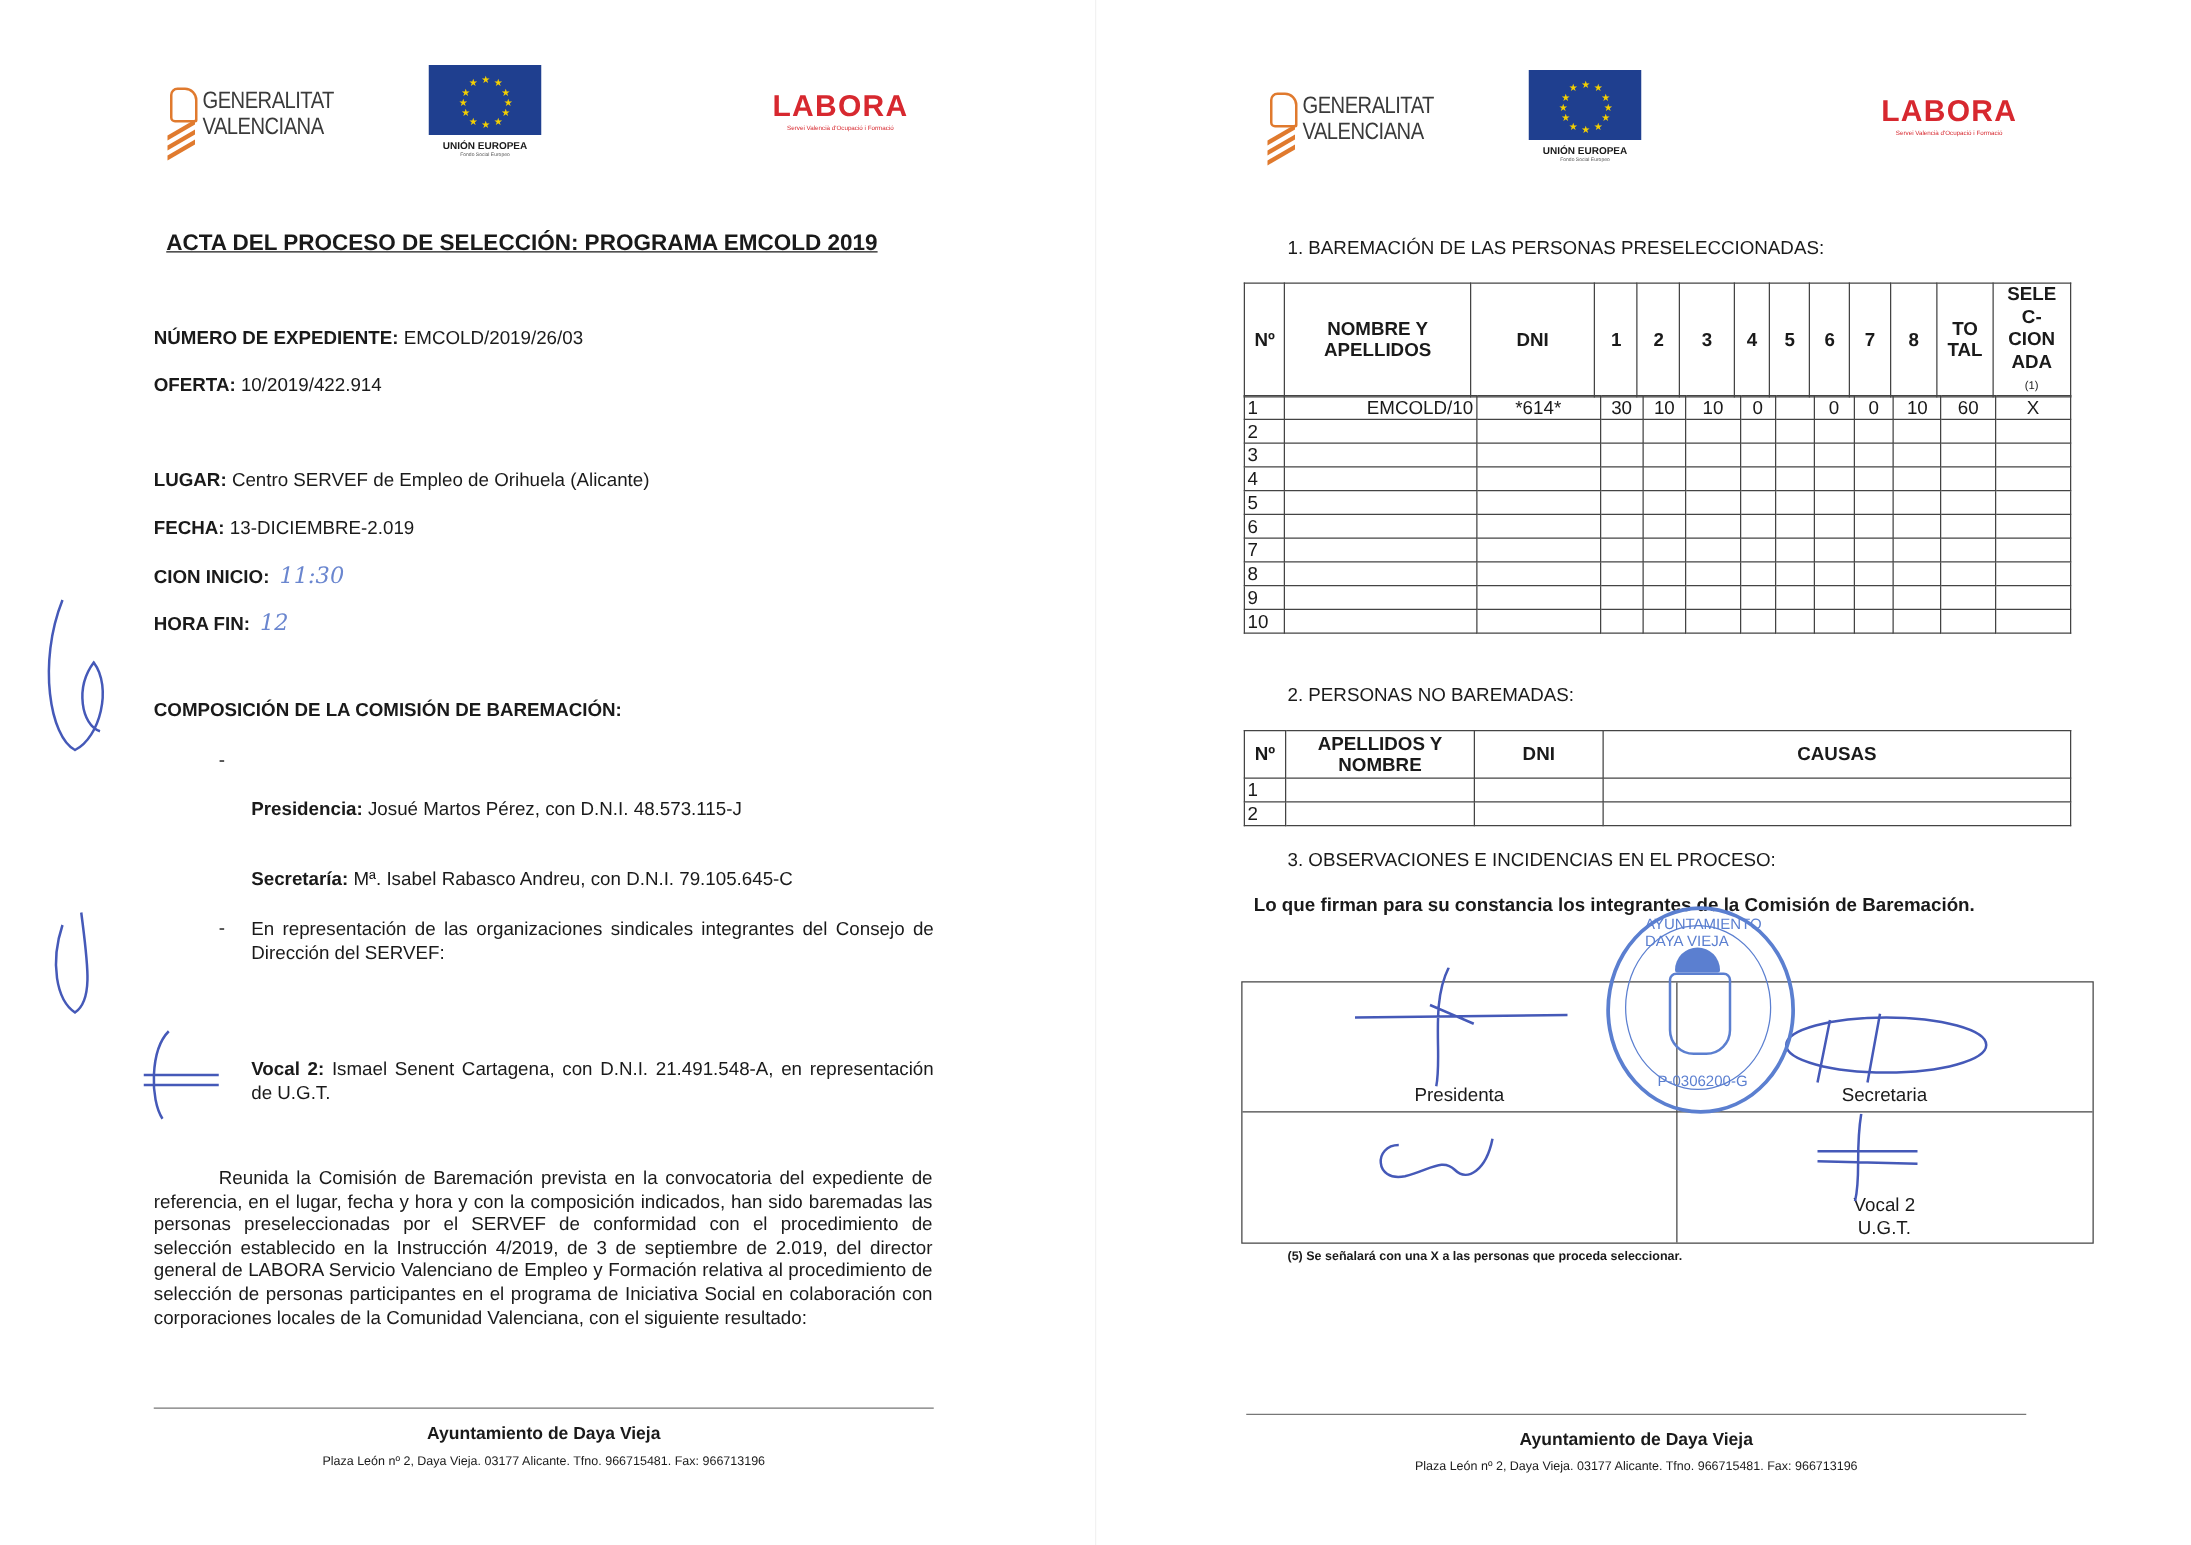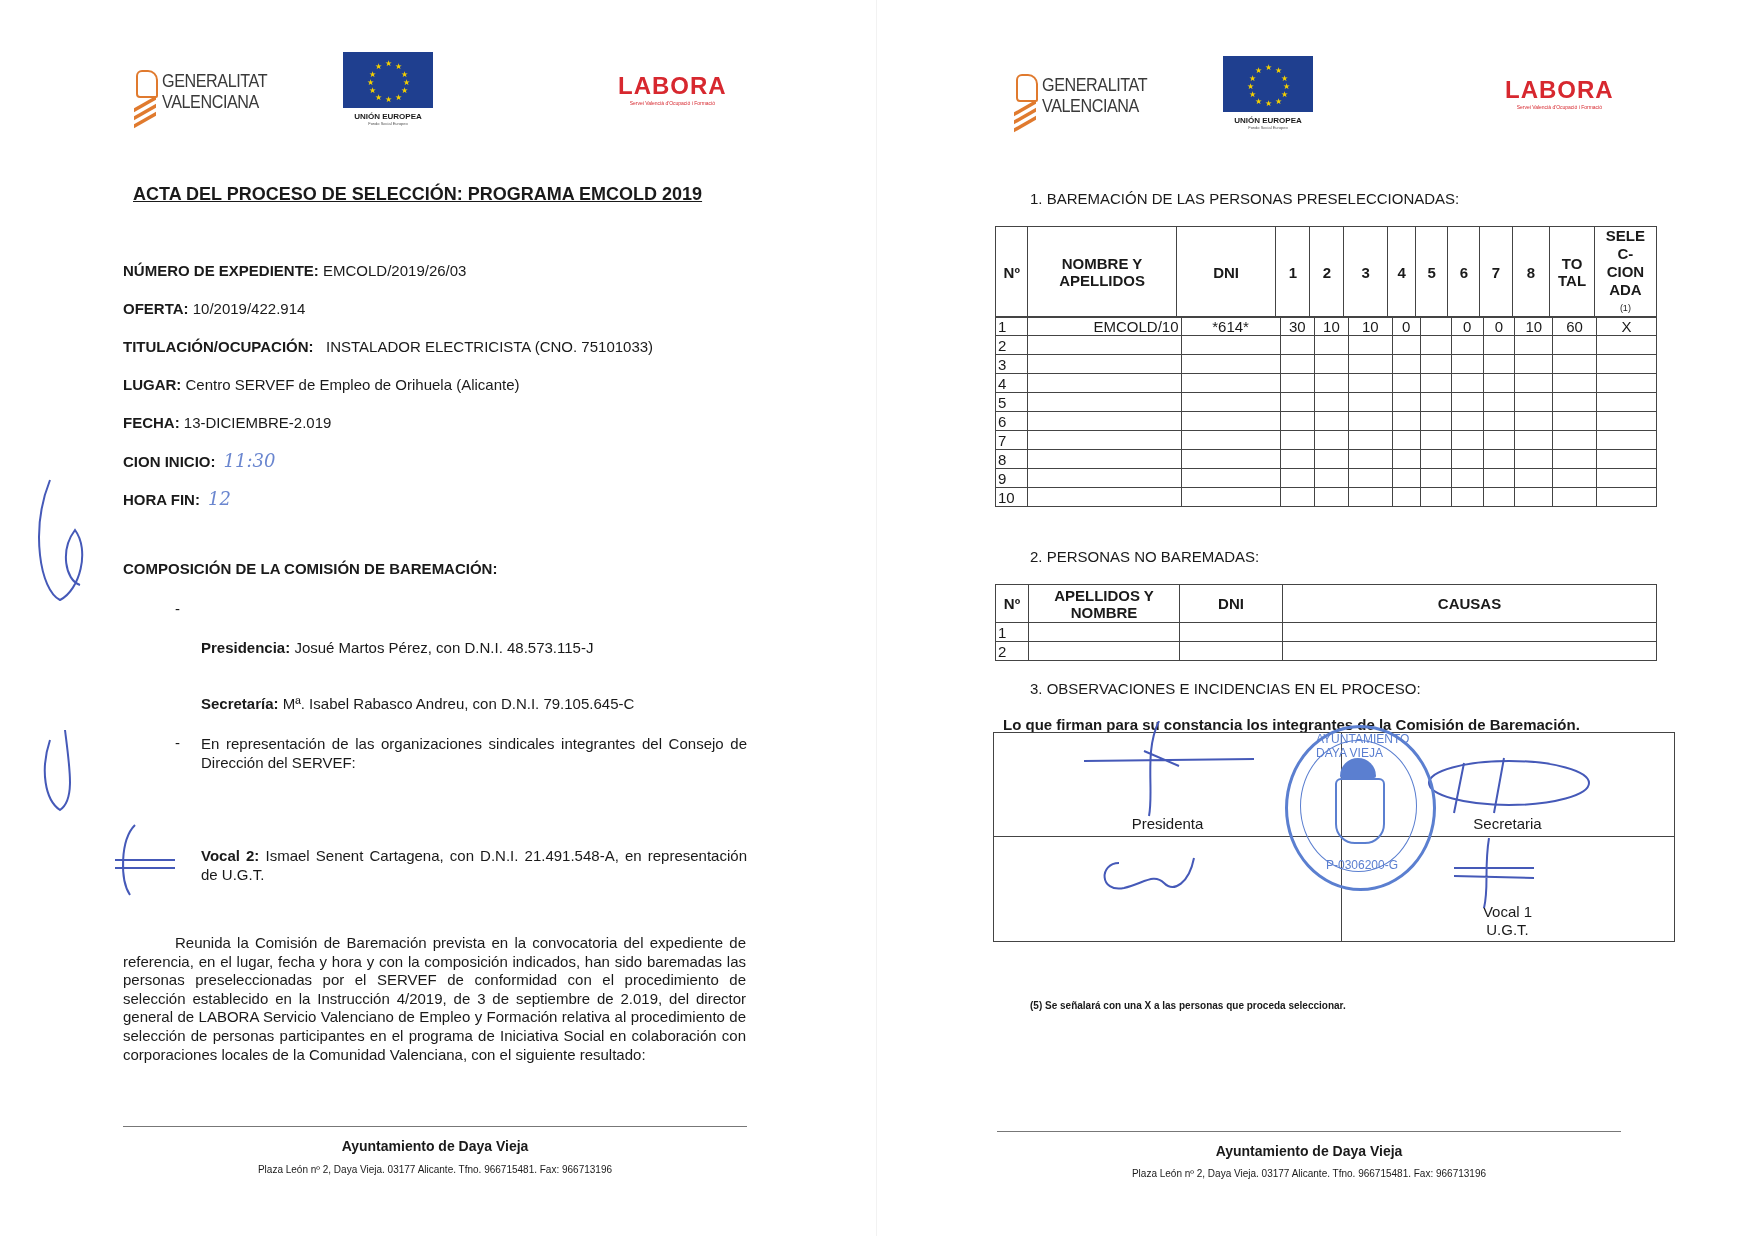--- a/index.html
+++ b/index.html
@@ -38,21 +38,21 @@
   .para { position:absolute; left:123px; top:934px; width:623px; font-size:15px; line-height:18.6px; text-align:justify; text-indent:52px; }
   .footer-line { position:absolute; top:1126px; height:1px; background:#777; }
   .footer-name { position:absolute; font-size:14px; font-weight:bold; text-align:center; }
   .footer-addr { position:absolute; font-size:10px; text-align:center; }
 
   
   .r-h { position:absolute; left:1030px; font-size:15px; }
   table.bar { position:absolute; border-collapse:collapse; font-size:15px; }
   table.bar td, table.bar th { border:1px solid #444; padding:0 2px; }
   table.bar th { font-weight:bold; text-align:center; }
-  .sig-box { position:absolute; left:993px; top:732px; width:680px; height:208px; border:1px solid #444; }
+  .sig-box { position:absolute; left:993px; top:785px; width:680px; height:208px; border:1px solid #444; }
   .sig-box .vline { position:absolute; left:347px; top:0; width:1px; height:208px; background:#444; }
   .sig-box .hline { position:absolute; left:0; top:103px; width:680px; height:1px; background:#444; }
   .sig-label { position:absolute; font-size:15px; text-align:center; }
   .firma { position:absolute; left:1003px; top:716px; font-size:15px; font-weight:bold; }
   .note { position:absolute; left:1030px; top:1000px; font-size:10px; font-weight:bold; }
   .stamp { position:absolute; left:1285px; top:725px; width:145px; height:160px; border:3px solid #5b7fd0; border-radius:50%; }
   .stamp .inner { position:absolute; left:12px; top:12px; width:115px; height:130px; border:1px solid #5b7fd0; border-radius:50%; }
   .stamp .shield { position:absolute; left:47px; top:50px; width:46px; height:62px; border:2px solid #5b7fd0; border-radius:6px 6px 20px 20px; }
   .stamp .crown { position:absolute; left:52px; top:30px; width:36px; height:20px; background:#5b7fd0; border-radius:18px 18px 2px 2px; }
   .stamp .stxt { position:absolute; color:#5b7fd0; font-size:12px; }
@@ -95,21 +95,20 @@
     <div class="labora" style="left:618px;">
       <div class="word">LABORA</div>
       <div class="sub">Servei Valencià d'Ocupació i Formació</div>
     </div>
   </div>
 
   <div class="doc-title">ACTA DEL PROCESO DE SELECCIÓN: PROGRAMA EMCOLD 2019</div>
 
   <div class="field" style="top:262px"><b>NÚMERO DE  EXPEDIENTE:</b> <span>EMCOLD/2019/26/03</span></div>
   <div class="field" style="top:300px"><b>OFERTA:</b> <span>10/2019/422.914</span></div>
-  <div class="field" style="top:338px"><b>TITULACIÓN/OCUPACIÓN:</b> <span style="white-space:pre">  INSTALADOR ELECTRICISTA (CNO. 75101033)</span></div>
   <div class="field" style="top:376px"><b>LUGAR:</b> <span>Centro SERVEF de Empleo de Orihuela (Alicante)</span></div>
   <div class="field" style="top:414px"><b>FECHA:</b> <span>13-DICIEMBRE-2.019</span></div>
   <div class="field" style="top:450px"><b>CION INICIO:</b><span class="hand">11:30</span></div>
   <div class="field" style="top:488px"><b>HORA FIN:</b><span class="hand">12</span></div>
 
   <div class="section-h">COMPOSICIÓN DE LA COMISIÓN DE BAREMACIÓN:</div>
 
   <div class="bullet" style="top:600px">-</div>
   <div class="indent" style="top:638px"><b>Presidencia:</b> <span>Josué Martos Pérez, con D.N.I. 48.573.115-J</span></div>
   <div class="indent" style="top:694px"><b>Secretaría:</b> <span>Mª. Isabel Rabasco Andreu, con D.N.I. 79.105.645-C</span></div>
@@ -375,21 +374,21 @@
 
 <div class="r-h" style="top:680px">3.  OBSERVACIONES E INCIDENCIAS EN EL PROCESO:</div>
 <div class="firma">Lo que firman para su constancia los integrantes de la Comisión de Baremación.</div>
 
 <div class="sig-box">
   <div class="vline"></div>
     <div class="hline"></div>
   <div class="sig-label" style="left:0;width:347px;top:82px">Presidenta</div>
   <div class="sig-label" style="left:347px;width:333px;top:82px">Secretaria</div>
   <div class="sig-label" style="left:347px;width:333px;top:170px;line-height:18px">
-      <div>Vocal 1</div>
+      <div>Vocal 2</div>
       <div>U.G.T.</div>
     </div>
   <svg style="position:absolute;left:90px;top:-12px" width="180" height="100">
       <path d="M0 40 L170 38 M75 0 C60 30 70 70 65 95 M60 30 L95 45" stroke="#4559b8" stroke-width="2" fill="none"></path>
     </svg>
   <svg style="position:absolute;left:430px;top:10px" width="170" height="80">
       <ellipse cx="85" cy="40" rx="80" ry="22" stroke="#4559b8" stroke-width="2" fill="none"></ellipse>
       <path d="M40 20 L30 70 M80 15 L70 70" stroke="#4559b8" stroke-width="2" fill="none"></path>
     </svg>
   <svg style="position:absolute;left:100px;top:120px" width="110" height="50">

